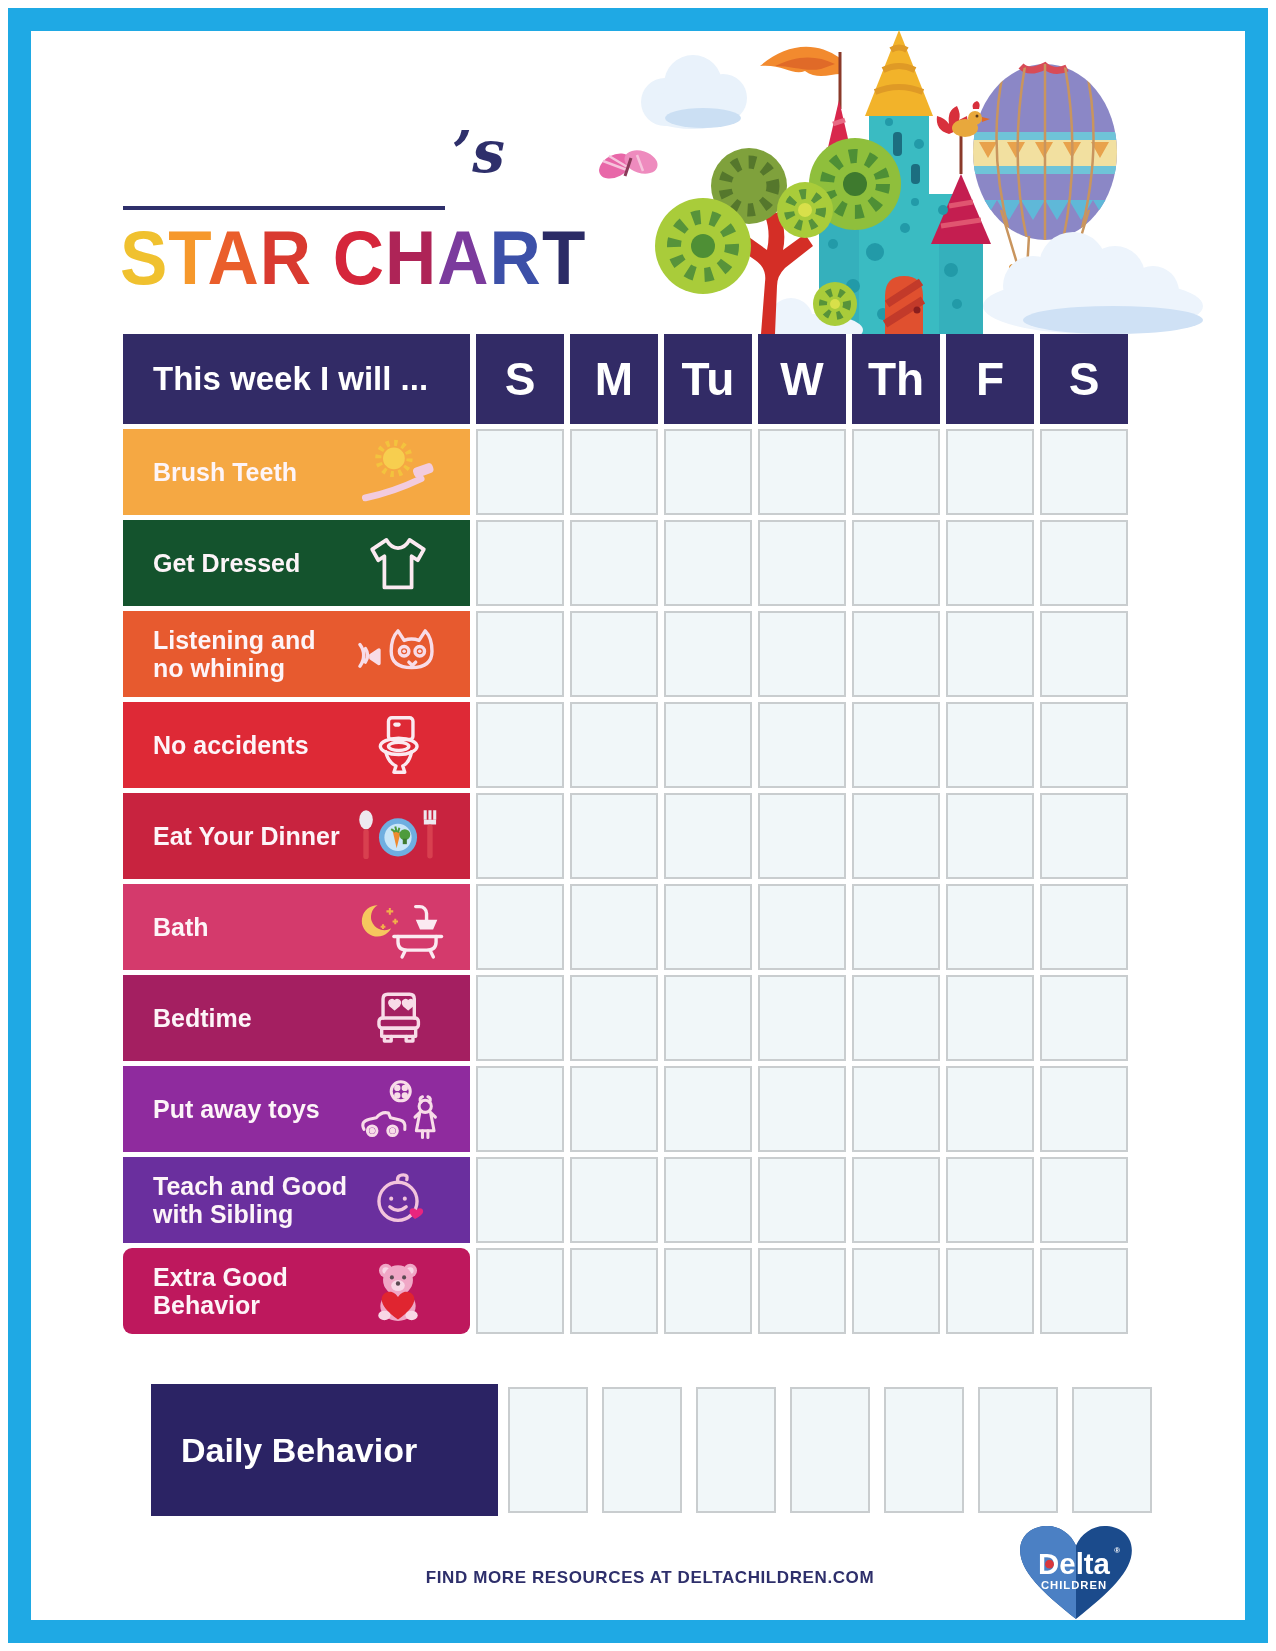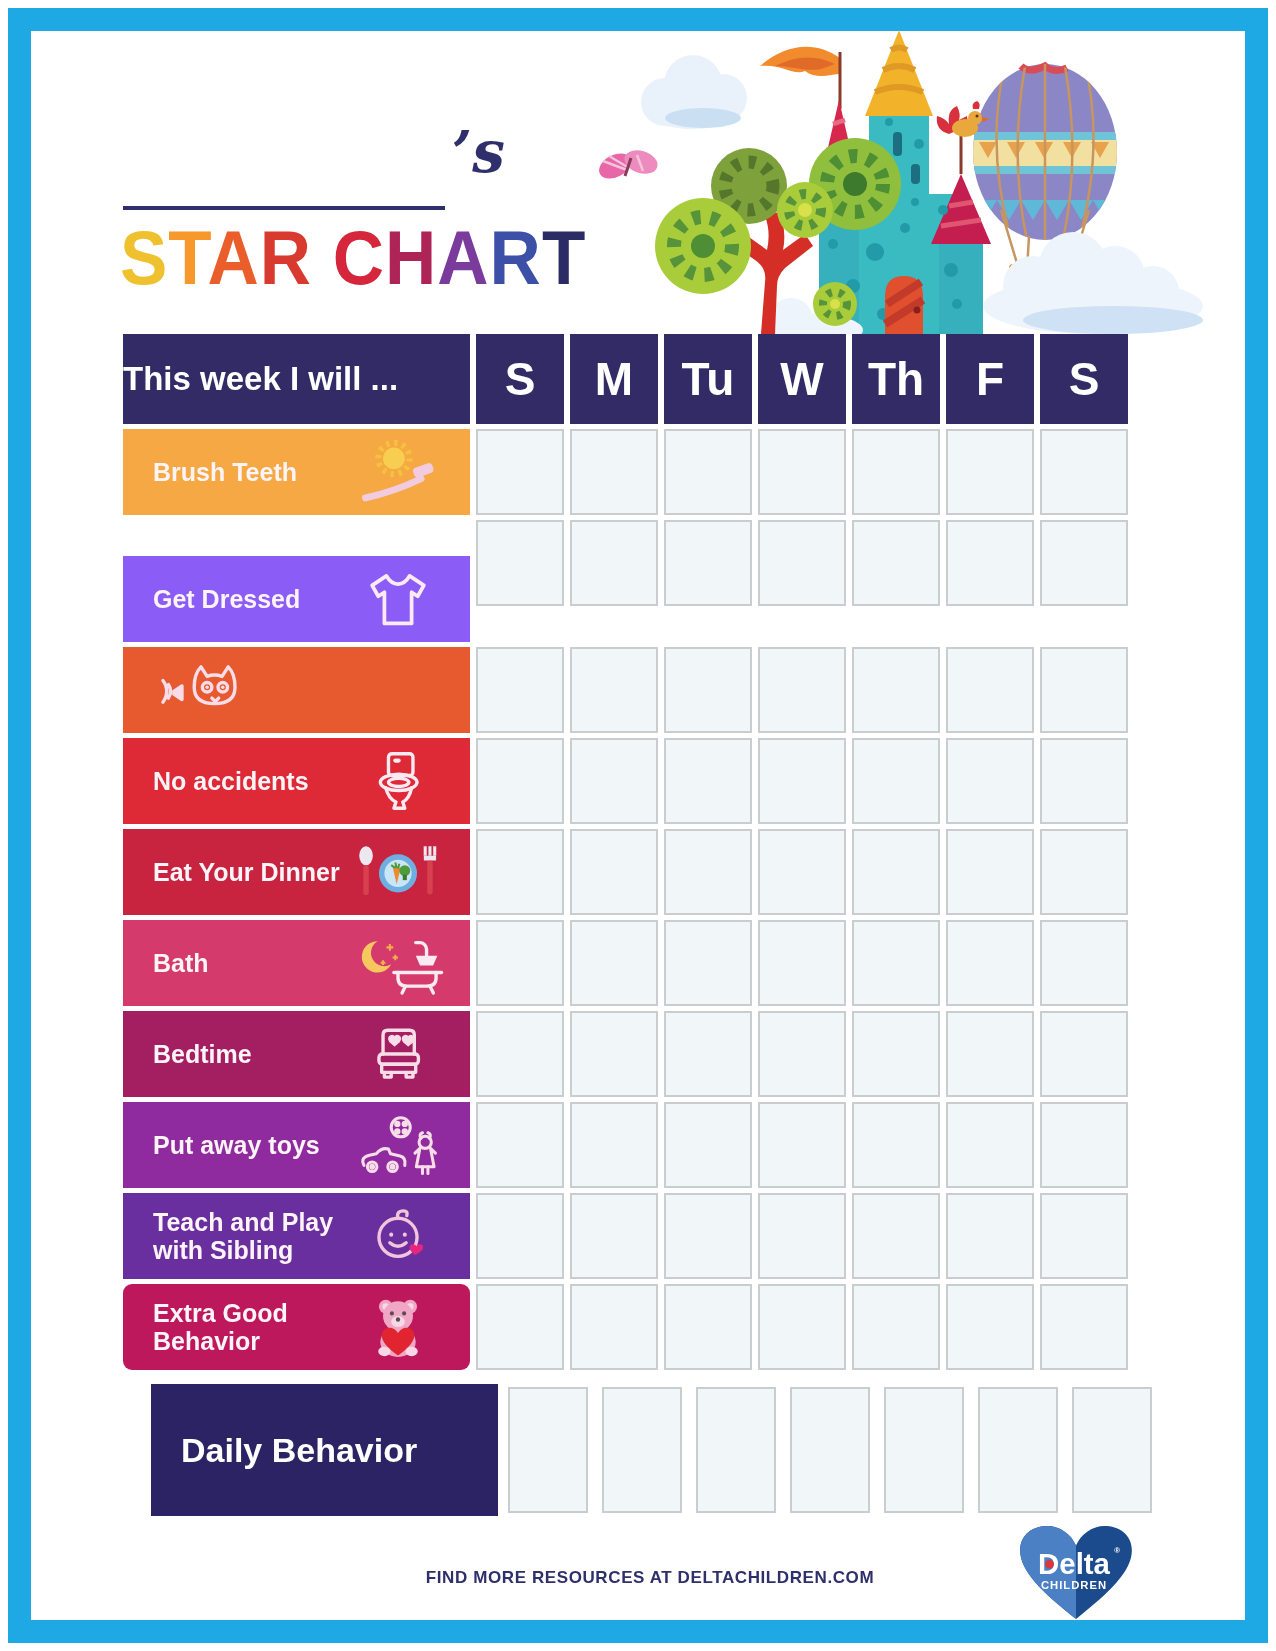--- a/index.html
+++ b/index.html
@@ -15,21 +15,21 @@
   .title{position:absolute;left:120px;top:214px;margin:0;font-size:71px;font-weight:bold;
          letter-spacing:1px;transform:scaleY(1.08);transform-origin:top left;white-space:pre;}
 
   
   .illustration{position:absolute;left:553px;top:14px;width:668px;height:320px;overflow:hidden;}
 
   
   .chart{position:absolute;left:123px;top:334px;display:grid;
          grid-template-columns:347px repeat(7,88px);column-gap:6px;row-gap:5px;}
   .hdr-label{height:90px;background:var(--header-navy,#322B66);color:#fff;display:flex;
-             align-items:center;font-size:33px;font-weight:bold;box-sizing:border-box;}
+             align-items:center;padding-left:30px;font-size:33px;font-weight:bold;box-sizing:border-box;}
   .day-hdr{height:90px;background:var(--header-navy,#322B66);color:#fff;display:flex;
            align-items:center;justify-content:center;font-size:46px;font-weight:bold;}
   .row-label{height:86px;display:flex;align-items:center;justify-content:space-between;
              padding:0 24px 0 30px;box-sizing:border-box;color:#FDF4F8;}
   .row-text{font-size:25px;font-weight:bold;white-space:pre-line;line-height:1.12;}
   .row-icon svg{width:96px;height:68px;display:block;}
   .cell{height:86px;background:var(--cell-bg,#F1F7F9);border:2px solid var(--cell-border,#C9CDCF);
         box-sizing:border-box;}
 
   
@@ -193,36 +193,38 @@
           </svg>
         </span>
       </div>
       <div class="cell"></div>
       <div class="cell"></div>
       <div class="cell"></div>
       <div class="cell"></div>
       <div class="cell"></div>
       <div class="cell"></div>
       <div class="cell"></div>
-      <div class="row-label" style="background: #8b5cf6; margin-top: 36px;">
+      <div class="row-label" style="background: #14532d;">
         <span class="row-text">Get Dressed</span>
         <span class="row-icon">
           <svg viewBox="0 0 140 100">
             <use href="#tshirt-icon"></use>
           </svg>
         </span>
       </div>
       <div class="cell"></div>
       <div class="cell"></div>
       <div class="cell"></div>
       <div class="cell"></div>
       <div class="cell"></div>
       <div class="cell"></div>
       <div class="cell"></div>
       <div class="row-label" style="background: rgb(231, 90, 47);">
+        <span class="row-text">Listening and
+no whining</span>
         <span class="row-icon">
           <svg viewBox="0 0 140 100">
             <use href="#cat-sound-icon"></use>
           </svg>
         </span>
       </div>
       <div class="cell"></div>
       <div class="cell"></div>
       <div class="cell"></div>
       <div class="cell"></div>
@@ -298,21 +300,21 @@
         </span>
       </div>
       <div class="cell"></div>
       <div class="cell"></div>
       <div class="cell"></div>
       <div class="cell"></div>
       <div class="cell"></div>
       <div class="cell"></div>
       <div class="cell"></div>
       <div class="row-label" style="background: rgb(106, 47, 158);">
-        <span class="row-text">Teach and Play
+        <span class="row-text">Teach and Good
 with Sibling</span>
         <span class="row-icon">
           <svg viewBox="0 0 140 100">
             <use href="#baby-icon"></use>
           </svg>
         </span>
       </div>
       <div class="cell"></div>
       <div class="cell"></div>
       <div class="cell"></div>

